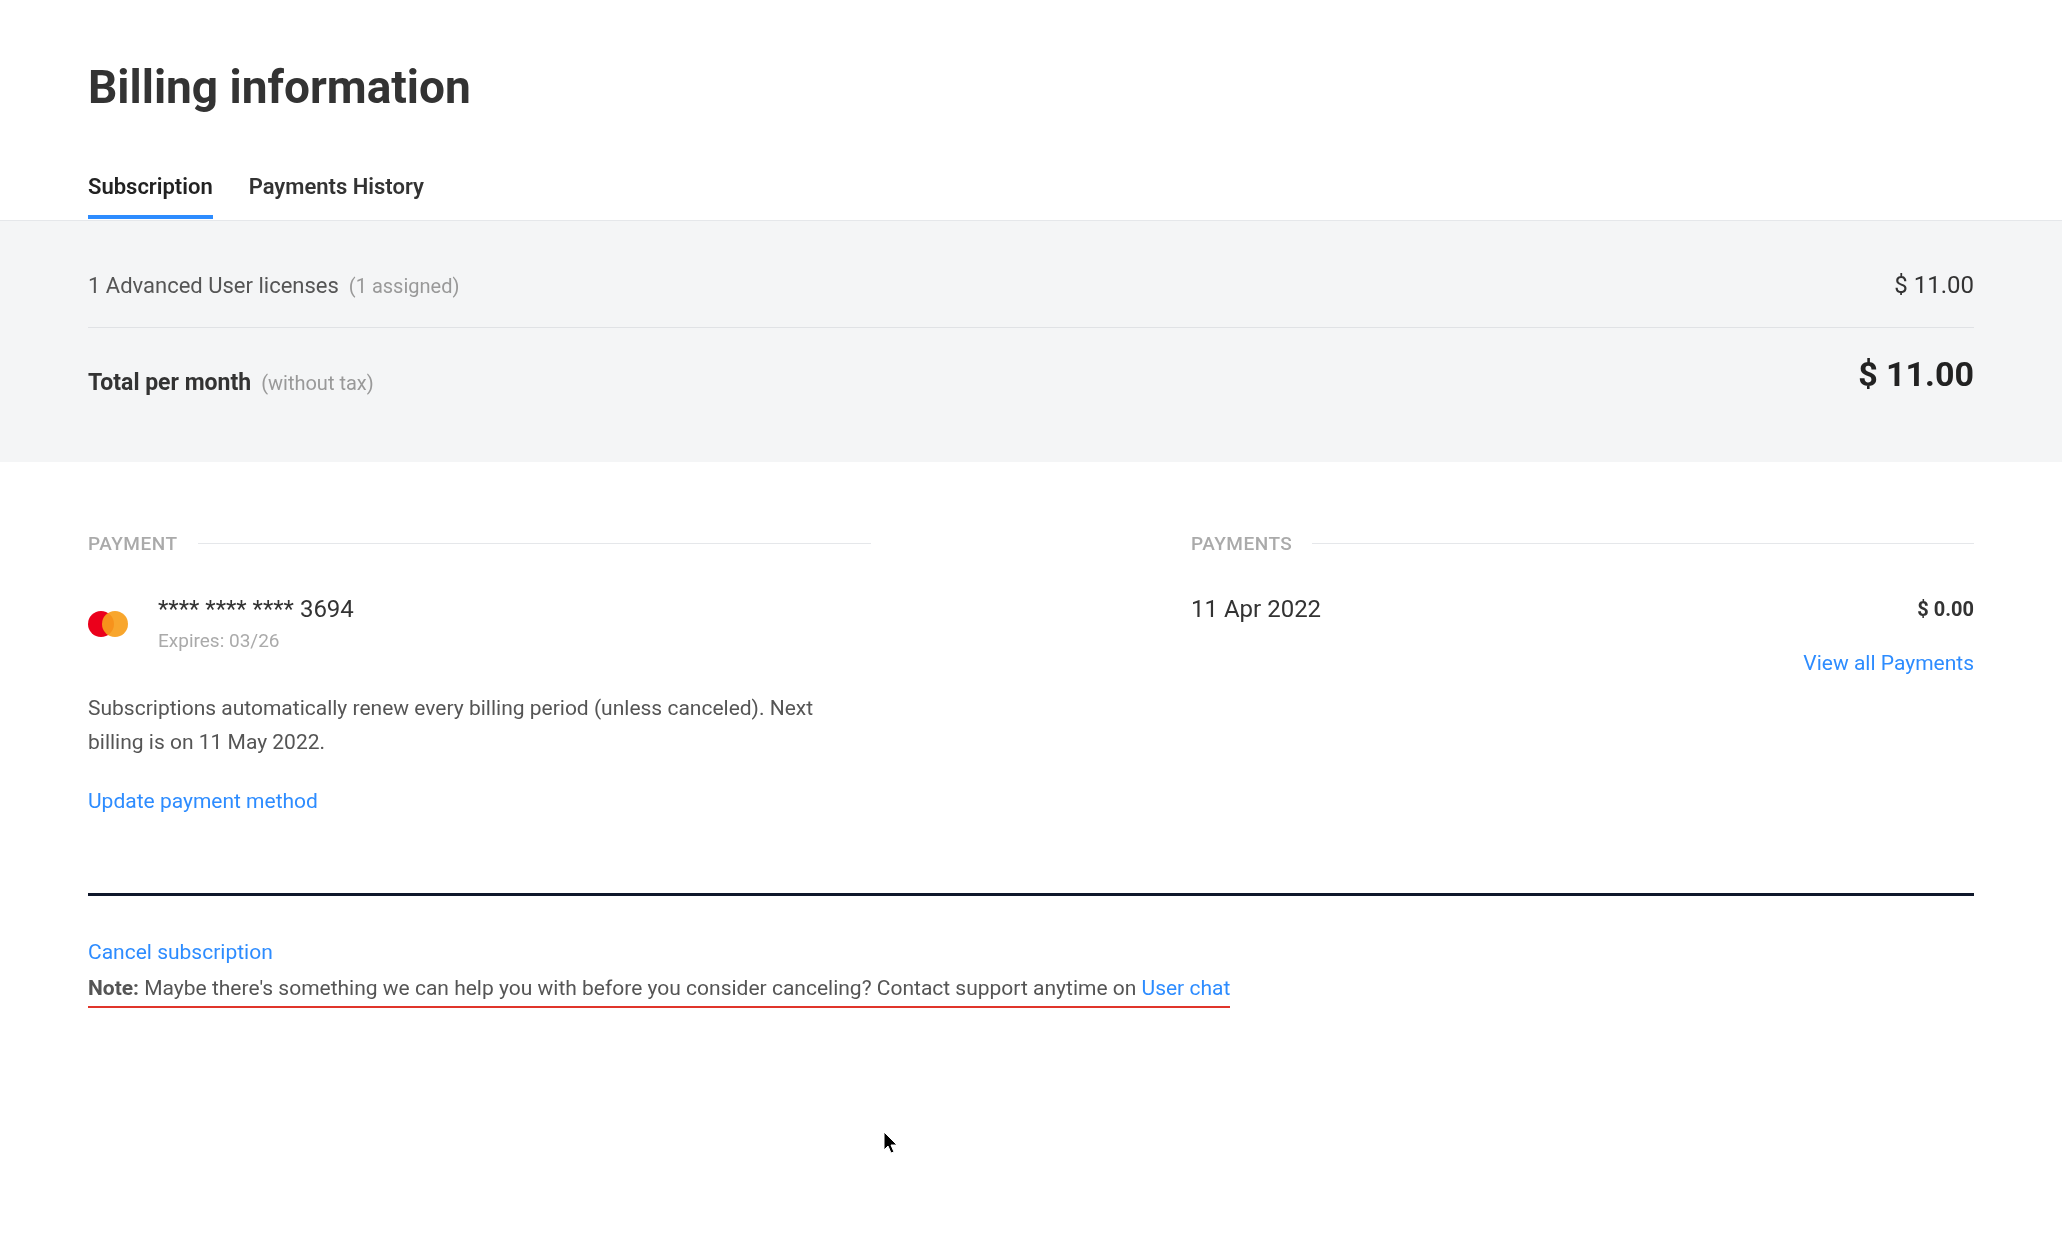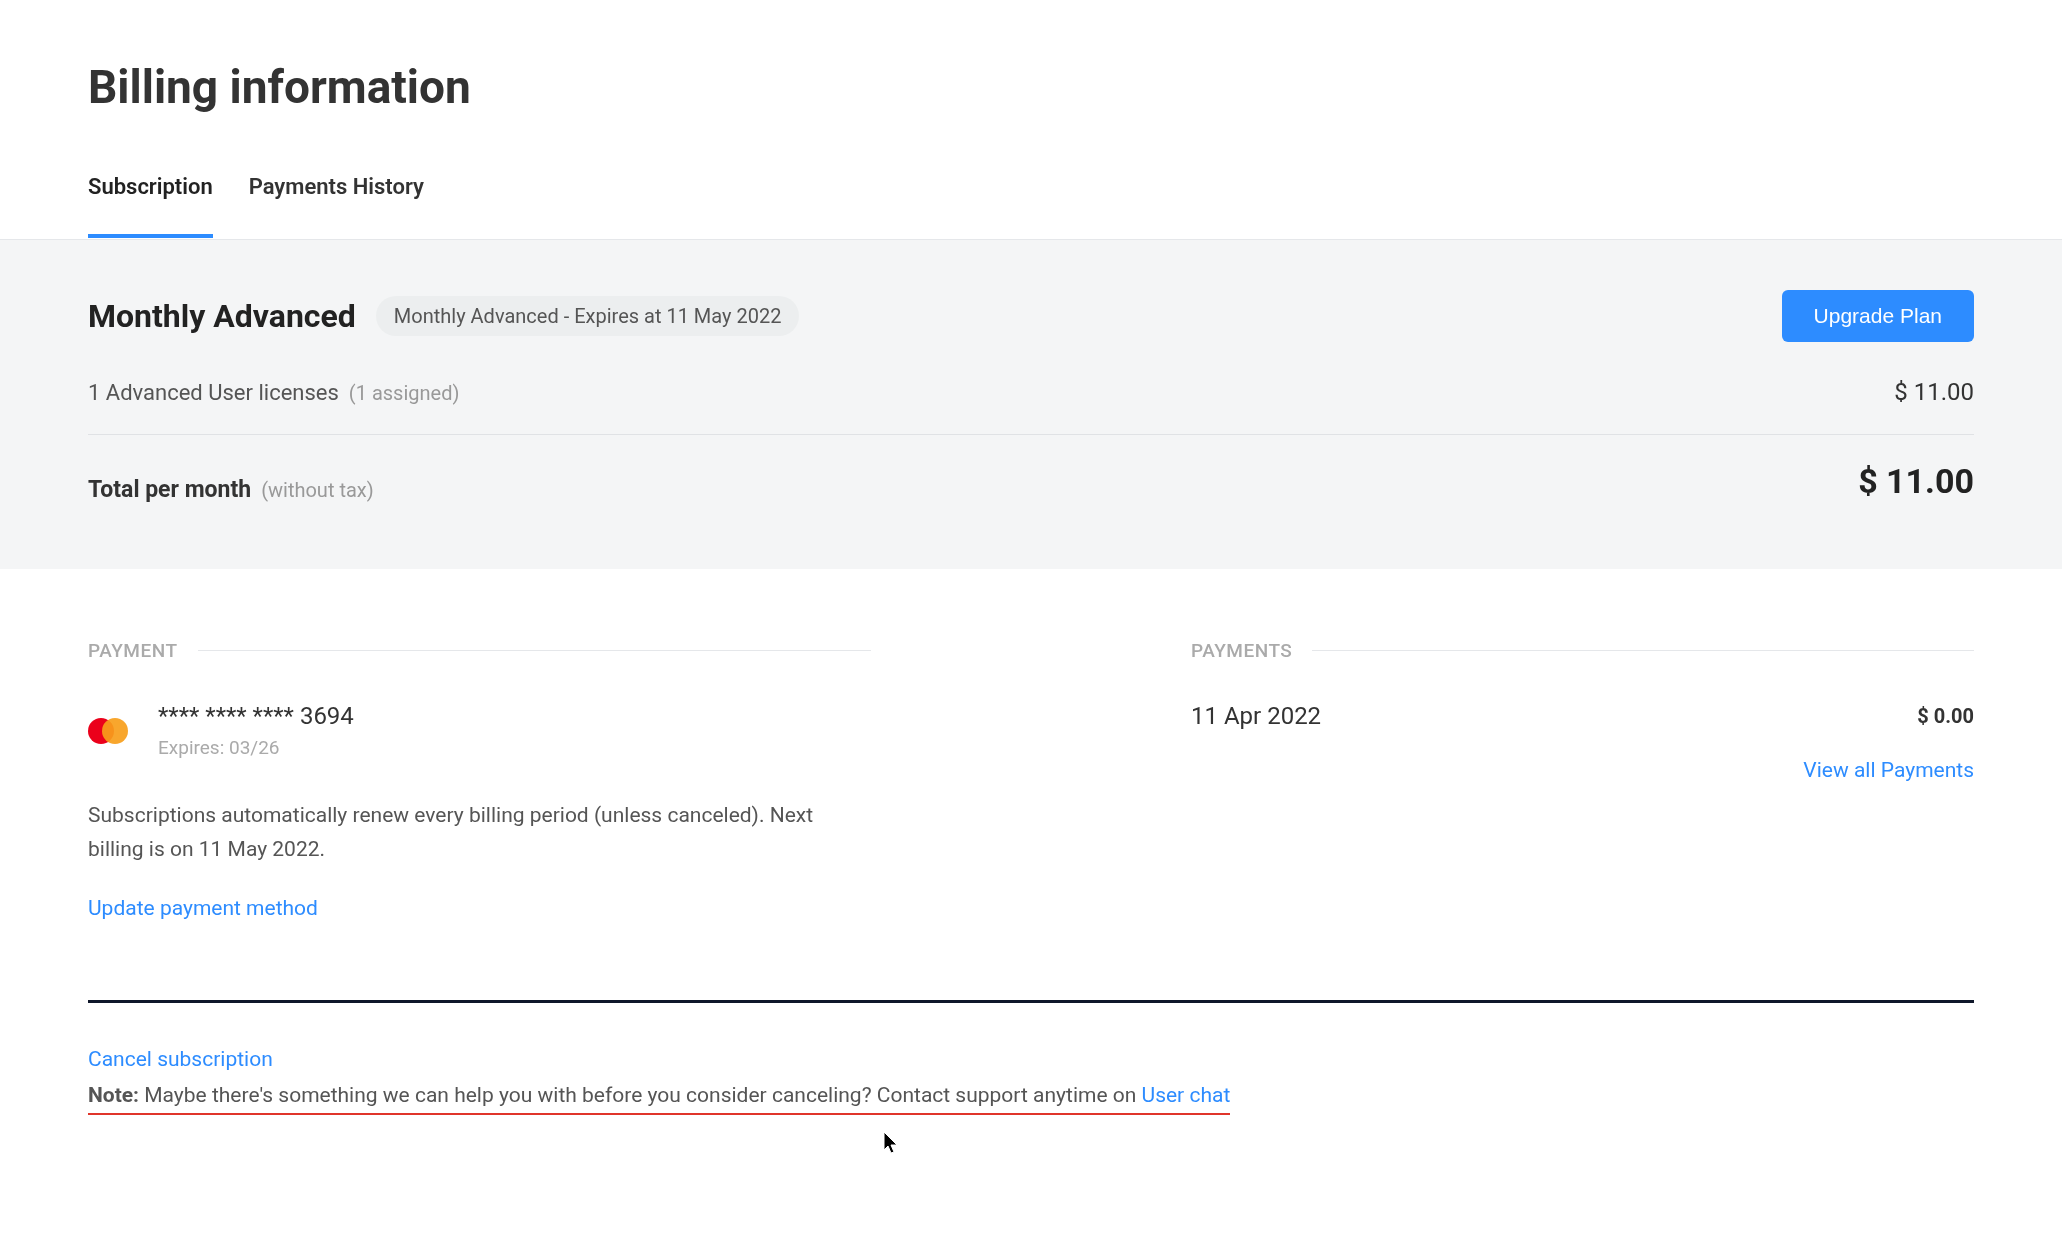--- a/index.html
+++ b/index.html
@@ -22,21 +22,21 @@
     .tabs {
       display: flex;
       gap: 36px;
       margin-left: 88px;
       border-bottom: 1px solid transparent;
     }
     .tab {
       font-size: 22px;
       font-weight: 600;
       color: #333;
-      padding-bottom: 35px;
+      padding-bottom: 16px;
       cursor: pointer;
       border-bottom: 4px solid transparent;
     }
     .tab.active {
       border-bottom: 4px solid #2D8CFF;
       color: #222;
     }
     .plan-section {
       background: #f4f5f6;
       padding: 50px 88px 66px 88px;
@@ -228,27 +228,20 @@
 
 <div class="container">
   <h1 class="page-title">Billing information</h1>
 
   <div class="tabs">
     <div class="tab active">Subscription</div>
     <div class="tab">Payments History</div>
   </div>
 
   <div class="plan-section">
-    <div class="plan-header">
-      <div class="plan-header-left">
-        <div class="plan-name">Monthly Advanced</div>
-        <div class="plan-badge">Monthly Advanced - Expires at 11 May 2022</div>
-      </div>
-      <button class="upgrade-btn">Upgrade Plan</button>
-    </div>
 
     <div class="license-row">
       <div class="license-left">
         <span class="license-text">1 Advanced User licenses</span>
         <span class="license-assigned">(1 assigned)</span>
       </div>
       <div class="license-price">$ 11.00</div>
     </div>
 
     <div class="total-row">

